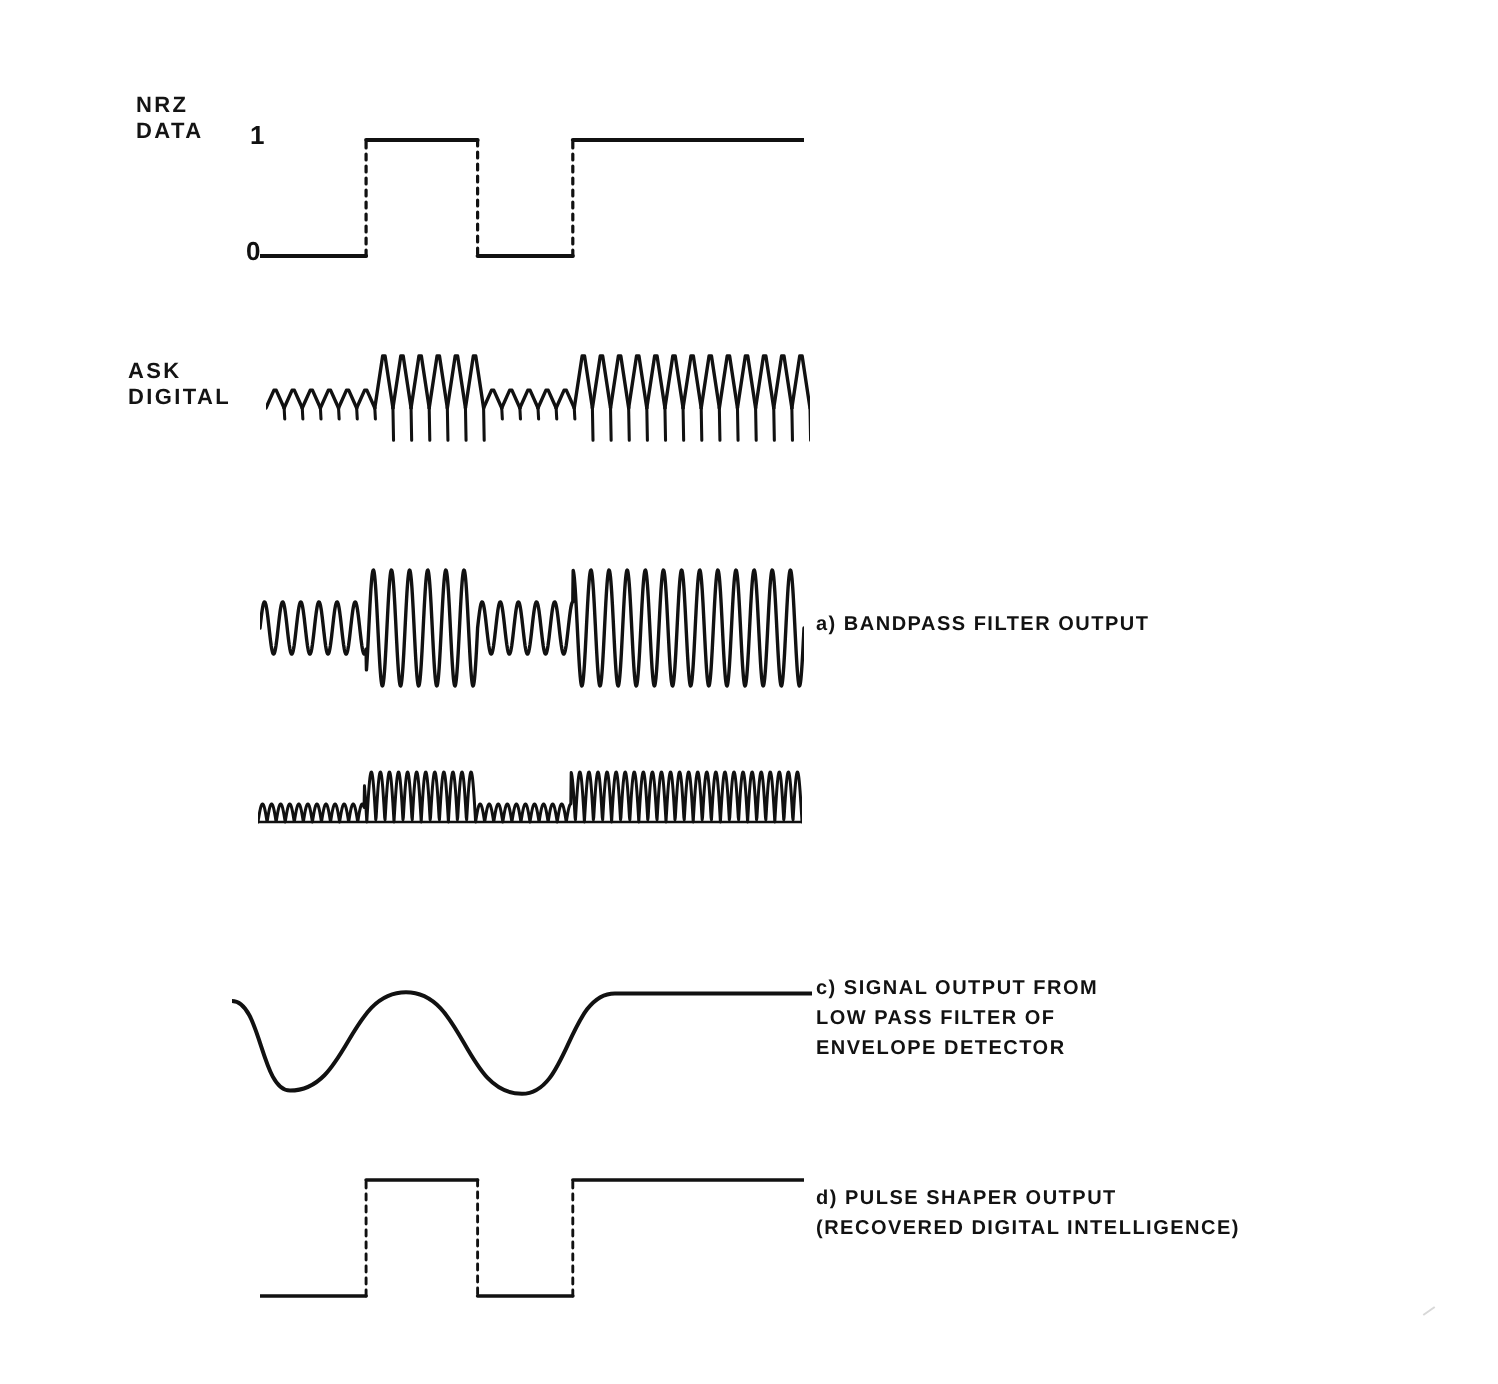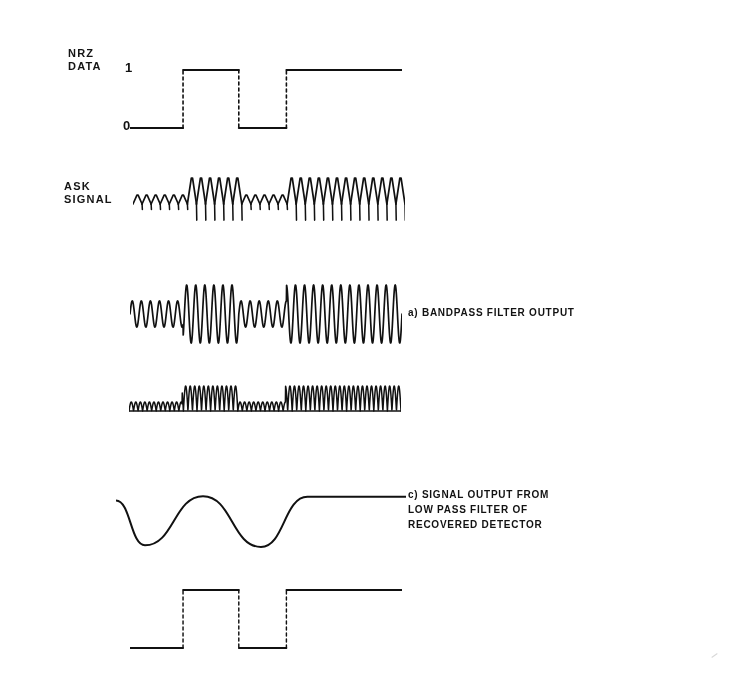--- a/index.html
+++ b/index.html
@@ -69,21 +69,21 @@
       <path d="M 0 70 L 53.04 70" fill="none" stroke="#111111" stroke-width="2" stroke-linecap="round" stroke-linejoin="round"></path>
       <path d="M 53.04 70 L 53.04 12" fill="none" stroke="#111111" stroke-width="1.6" stroke-linecap="round" stroke-linejoin="round" stroke-dasharray="3 3"></path>
       <path d="M 53.04 12 L 108.80000000000001 12" fill="none" stroke="#111111" stroke-width="2" stroke-linecap="round" stroke-linejoin="round"></path>
       <path d="M 108.80000000000001 12 L 108.80000000000001 70" fill="none" stroke="#111111" stroke-width="1.6" stroke-linecap="round" stroke-linejoin="round" stroke-dasharray="3 3"></path>
       <path d="M 108.80000000000001 70 L 156.39999999999998 70" fill="none" stroke="#111111" stroke-width="2" stroke-linecap="round" stroke-linejoin="round"></path>
       <path d="M 156.39999999999998 70 L 156.39999999999998 12" fill="none" stroke="#111111" stroke-width="1.6" stroke-linecap="round" stroke-linejoin="round" stroke-dasharray="3 3"></path>
       <path d="M 156.39999999999998 12 L 272 12" fill="none" stroke="#111111" stroke-width="2" stroke-linecap="round" stroke-linejoin="round"></path>
     </svg>
 
   <div class="row-label" style="left:48px; top:180px;">ASK
-SIGNAL</div>
+DIGITAL</div>
   <svg class="wave-svg" id="svg-ask-signal" style="left:117px; top:168px;" width="272" height="72" viewBox="0 0 272 72">
       <path d="M 0.00 36 L 3.93 27.16 L 5.13 27.16 L 9.07 36" fill="none" stroke="#111111" stroke-width="1.7" stroke-linecap="round" stroke-linejoin="round"></path>
       <path d="M 9.07 36 L 9.37 41.48" fill="none" stroke="#111111" stroke-width="1.53" stroke-linecap="round" stroke-linejoin="round"></path>
       <path d="M 9.07 36 L 13.00 27.16 L 14.20 27.16 L 18.13 36" fill="none" stroke="#111111" stroke-width="1.7" stroke-linecap="round" stroke-linejoin="round"></path>
       <path d="M 18.13 36 L 18.43 41.48" fill="none" stroke="#111111" stroke-width="1.53" stroke-linecap="round" stroke-linejoin="round"></path>
       <path d="M 18.13 36 L 22.07 27.16 L 23.27 27.16 L 27.20 36" fill="none" stroke="#111111" stroke-width="1.7" stroke-linecap="round" stroke-linejoin="round"></path>
       <path d="M 27.20 36 L 27.50 41.48" fill="none" stroke="#111111" stroke-width="1.53" stroke-linecap="round" stroke-linejoin="round"></path>
       <path d="M 27.20 36 L 31.13 27.16 L 32.33 27.16 L 36.27 36" fill="none" stroke="#111111" stroke-width="1.7" stroke-linecap="round" stroke-linejoin="round"></path>
       <path d="M 36.27 36 L 36.57 41.48" fill="none" stroke="#111111" stroke-width="1.53" stroke-linecap="round" stroke-linejoin="round"></path>
       <path d="M 36.27 36 L 40.20 27.16 L 41.40 27.16 L 45.33 36" fill="none" stroke="#111111" stroke-width="1.7" stroke-linecap="round" stroke-linejoin="round"></path>
@@ -148,27 +148,29 @@
   <svg class="wave-svg" id="svg-rectifier" style="left:113px; top:382px;" width="272" height="34" viewBox="0 0 272 34">
       <path d="M 0.00 29.00 L 0.19 27.79 L 0.39 26.61 L 0.58 25.46 L 0.78 24.38 L 0.97 23.39 L 1.17 22.49 L 1.36 21.72 L 1.55 21.07 L 1.75 20.57 L 1.94 20.23 L 2.14 20.04 L 2.33 20.01 L 2.53 20.14 L 2.72 20.44 L 2.91 20.89 L 3.11 21.49 L 3.30 22.22 L 3.50 23.08 L 3.69 24.04 L 3.89 25.10 L 4.08 26.22 L 4.27 27.39 L 4.47 28.60 L 4.66 28.19 L 4.86 27.00 L 5.05 25.84 L 5.25 24.74 L 5.44 23.71 L 5.63 22.78 L 5.83 21.96 L 6.02 21.27 L 6.22 20.72 L 6.41 20.32 L 6.61 20.08 L 6.80 20.00 L 6.99 20.08 L 7.19 20.32 L 7.38 20.72 L 7.58 21.27 L 7.77 21.96 L 7.97 22.78 L 8.16 23.71 L 8.35 24.74 L 8.55 25.84 L 8.74 27.00 L 8.94 28.19 L 9.13 28.60 L 9.33 27.39 L 9.52 26.22 L 9.71 25.10 L 9.91 24.04 L 10.10 23.08 L 10.30 22.22 L 10.49 21.49 L 10.69 20.89 L 10.88 20.44 L 11.07 20.14 L 11.27 20.01 L 11.46 20.04 L 11.66 20.23 L 11.85 20.57 L 12.05 21.07 L 12.24 21.72 L 12.43 22.49 L 12.63 23.39 L 12.82 24.38 L 13.02 25.46 L 13.21 26.61 L 13.41 27.79 L 13.60 29.00 L 13.79 27.79 L 13.99 26.61 L 14.18 25.46 L 14.38 24.38 L 14.57 23.39 L 14.77 22.49 L 14.96 21.72 L 15.15 21.07 L 15.35 20.57 L 15.54 20.23 L 15.74 20.04 L 15.93 20.01 L 16.13 20.14 L 16.32 20.44 L 16.51 20.89 L 16.71 21.49 L 16.90 22.22 L 17.10 23.08 L 17.29 24.04 L 17.49 25.10 L 17.68 26.22 L 17.87 27.39 L 18.07 28.60 L 18.26 28.19 L 18.46 27.00 L 18.65 25.84 L 18.85 24.74 L 19.04 23.71 L 19.23 22.78 L 19.43 21.96 L 19.62 21.27 L 19.82 20.72 L 20.01 20.32 L 20.21 20.08 L 20.40 20.00 L 20.59 20.08 L 20.79 20.32 L 20.98 20.72 L 21.18 21.27 L 21.37 21.96 L 21.57 22.78 L 21.76 23.71 L 21.95 24.74 L 22.15 25.84 L 22.34 27.00 L 22.54 28.19 L 22.73 28.60 L 22.93 27.39 L 23.12 26.22 L 23.31 25.10 L 23.51 24.04 L 23.70 23.08 L 23.90 22.22 L 24.09 21.49 L 24.29 20.89 L 24.48 20.44 L 24.67 20.14 L 24.87 20.01 L 25.06 20.04 L 25.26 20.23 L 25.45 20.57 L 25.65 21.07 L 25.84 21.72 L 26.03 22.49 L 26.23 23.39 L 26.42 24.38 L 26.62 25.46 L 26.81 26.61 L 27.01 27.79 L 27.20 29.00 L 27.39 27.79 L 27.59 26.61 L 27.78 25.46 L 27.98 24.38 L 28.17 23.39 L 28.37 22.49 L 28.56 21.72 L 28.75 21.07 L 28.95 20.57 L 29.14 20.23 L 29.34 20.04 L 29.53 20.01 L 29.73 20.14 L 29.92 20.44 L 30.11 20.89 L 30.31 21.49 L 30.50 22.22 L 30.70 23.08 L 30.89 24.04 L 31.09 25.10 L 31.28 26.22 L 31.47 27.39 L 31.67 28.60 L 31.86 28.19 L 32.06 27.00 L 32.25 25.84 L 32.45 24.74 L 32.64 23.71 L 32.83 22.78 L 33.03 21.96 L 33.22 21.27 L 33.42 20.72 L 33.61 20.32 L 33.81 20.08 L 34.00 20.00 L 34.19 20.08 L 34.39 20.32 L 34.58 20.72 L 34.78 21.27 L 34.97 21.96 L 35.17 22.78 L 35.36 23.71 L 35.55 24.74 L 35.75 25.84 L 35.94 27.00 L 36.14 28.19 L 36.33 28.60 L 36.53 27.39 L 36.72 26.22 L 36.91 25.10 L 37.11 24.04 L 37.30 23.08 L 37.50 22.22 L 37.69 21.49 L 37.89 20.89 L 38.08 20.44 L 38.27 20.14 L 38.47 20.01 L 38.66 20.04 L 38.86 20.23 L 39.05 20.57 L 39.25 21.07 L 39.44 21.72 L 39.63 22.49 L 39.83 23.39 L 40.02 24.38 L 40.22 25.46 L 40.41 26.61 L 40.61 27.79 L 40.80 29.00 L 40.99 27.79 L 41.19 26.61 L 41.38 25.46 L 41.58 24.38 L 41.77 23.39 L 41.97 22.49 L 42.16 21.72 L 42.35 21.07 L 42.55 20.57 L 42.74 20.23 L 42.94 20.04 L 43.13 20.01 L 43.33 20.14 L 43.52 20.44 L 43.71 20.89 L 43.91 21.49 L 44.10 22.22 L 44.30 23.08 L 44.49 24.04 L 44.69 25.10 L 44.88 26.22 L 45.07 27.39 L 45.27 28.60 L 45.46 28.19 L 45.66 27.00 L 45.85 25.84 L 46.05 24.74 L 46.24 23.71 L 46.43 22.78 L 46.63 21.96 L 46.82 21.27 L 47.02 20.72 L 47.21 20.32 L 47.41 20.08 L 47.60 20.00 L 47.79 20.08 L 47.99 20.32 L 48.18 20.72 L 48.38 21.27 L 48.57 21.96 L 48.77 22.78 L 48.96 23.71 L 49.15 24.74 L 49.35 25.84 L 49.54 27.00 L 49.74 28.19 L 49.93 28.60 L 50.13 27.39 L 50.32 26.22 L 50.51 25.10 L 50.71 24.04 L 50.90 23.08 L 51.10 22.22 L 51.29 21.49 L 51.49 20.89 L 51.68 20.44 L 51.87 20.14 L 52.07 20.01 L 52.26 20.04 L 52.46 20.23 L 52.65 20.57 L 52.85 21.07 L 53.04 21.72 L 53.23 10.93 L 53.43 13.41 L 53.62 16.18 L 53.82 19.17 L 54.01 22.35 L 54.21 25.64 L 54.40 29.00 L 54.59 25.64 L 54.79 22.35 L 54.98 19.17 L 55.18 16.18 L 55.37 13.41 L 55.57 10.93 L 55.76 8.77 L 55.95 6.99 L 56.15 5.59 L 56.34 4.63 L 56.54 4.10 L 56.73 4.03 L 56.93 4.40 L 57.12 5.22 L 57.31 6.48 L 57.51 8.14 L 57.70 10.17 L 57.90 12.55 L 58.09 15.23 L 58.29 18.15 L 58.48 21.27 L 58.67 24.54 L 58.87 27.88 L 59.06 26.76 L 59.26 23.44 L 59.45 20.22 L 59.65 17.15 L 59.84 14.31 L 60.03 11.72 L 60.23 9.45 L 60.42 7.54 L 60.62 6.01 L 60.81 4.90 L 61.01 4.23 L 61.20 4.00 L 61.39 4.23 L 61.59 4.90 L 61.78 6.01 L 61.98 7.54 L 62.17 9.45 L 62.37 11.72 L 62.56 14.31 L 62.75 17.15 L 62.95 20.22 L 63.14 23.44 L 63.34 26.76 L 63.53 27.88 L 63.73 24.54 L 63.92 21.27 L 64.11 18.15 L 64.31 15.23 L 64.50 12.55 L 64.70 10.17 L 64.89 8.14 L 65.09 6.48 L 65.28 5.22 L 65.47 4.40 L 65.67 4.03 L 65.86 4.10 L 66.06 4.63 L 66.25 5.59 L 66.45 6.99 L 66.64 8.77 L 66.83 10.93 L 67.03 13.41 L 67.22 16.18 L 67.42 19.17 L 67.61 22.35 L 67.81 25.64 L 68.00 29.00 L 68.19 25.64 L 68.39 22.35 L 68.58 19.17 L 68.78 16.18 L 68.97 13.41 L 69.17 10.93 L 69.36 8.77 L 69.55 6.99 L 69.75 5.59 L 69.94 4.63 L 70.14 4.10 L 70.33 4.03 L 70.53 4.40 L 70.72 5.22 L 70.91 6.48 L 71.11 8.14 L 71.30 10.17 L 71.50 12.55 L 71.69 15.23 L 71.89 18.15 L 72.08 21.27 L 72.27 24.54 L 72.47 27.88 L 72.66 26.76 L 72.86 23.44 L 73.05 20.22 L 73.25 17.15 L 73.44 14.31 L 73.63 11.72 L 73.83 9.45 L 74.02 7.54 L 74.22 6.01 L 74.41 4.90 L 74.61 4.23 L 74.80 4.00 L 74.99 4.23 L 75.19 4.90 L 75.38 6.01 L 75.58 7.54 L 75.77 9.45 L 75.97 11.72 L 76.16 14.31 L 76.35 17.15 L 76.55 20.22 L 76.74 23.44 L 76.94 26.76 L 77.13 27.88 L 77.33 24.54 L 77.52 21.27 L 77.71 18.15 L 77.91 15.23 L 78.10 12.55 L 78.30 10.17 L 78.49 8.14 L 78.69 6.48 L 78.88 5.22 L 79.07 4.40 L 79.27 4.03 L 79.46 4.10 L 79.66 4.63 L 79.85 5.59 L 80.05 6.99 L 80.24 8.77 L 80.43 10.93 L 80.63 13.41 L 80.82 16.18 L 81.02 19.17 L 81.21 22.35 L 81.41 25.64 L 81.60 29.00 L 81.79 25.64 L 81.99 22.35 L 82.18 19.17 L 82.38 16.18 L 82.57 13.41 L 82.77 10.93 L 82.96 8.77 L 83.15 6.99 L 83.35 5.59 L 83.54 4.63 L 83.74 4.10 L 83.93 4.03 L 84.13 4.40 L 84.32 5.22 L 84.51 6.48 L 84.71 8.14 L 84.90 10.17 L 85.10 12.55 L 85.29 15.23 L 85.49 18.15 L 85.68 21.27 L 85.87 24.54 L 86.07 27.88 L 86.26 26.76 L 86.46 23.44 L 86.65 20.22 L 86.85 17.15 L 87.04 14.31 L 87.23 11.72 L 87.43 9.45 L 87.62 7.54 L 87.82 6.01 L 88.01 4.90 L 88.21 4.23 L 88.40 4.00 L 88.59 4.23 L 88.79 4.90 L 88.98 6.01 L 89.18 7.54 L 89.37 9.45 L 89.57 11.72 L 89.76 14.31 L 89.95 17.15 L 90.15 20.22 L 90.34 23.44 L 90.54 26.76 L 90.73 27.88 L 90.93 24.54 L 91.12 21.27 L 91.31 18.15 L 91.51 15.23 L 91.70 12.55 L 91.90 10.17 L 92.09 8.14 L 92.29 6.48 L 92.48 5.22 L 92.67 4.40 L 92.87 4.03 L 93.06 4.10 L 93.26 4.63 L 93.45 5.59 L 93.65 6.99 L 93.84 8.77 L 94.03 10.93 L 94.23 13.41 L 94.42 16.18 L 94.62 19.17 L 94.81 22.35 L 95.01 25.64 L 95.20 29.00 L 95.39 25.64 L 95.59 22.35 L 95.78 19.17 L 95.98 16.18 L 96.17 13.41 L 96.37 10.93 L 96.56 8.77 L 96.75 6.99 L 96.95 5.59 L 97.14 4.63 L 97.34 4.10 L 97.53 4.03 L 97.73 4.40 L 97.92 5.22 L 98.11 6.48 L 98.31 8.14 L 98.50 10.17 L 98.70 12.55 L 98.89 15.23 L 99.09 18.15 L 99.28 21.27 L 99.47 24.54 L 99.67 27.88 L 99.86 26.76 L 100.06 23.44 L 100.25 20.22 L 100.45 17.15 L 100.64 14.31 L 100.83 11.72 L 101.03 9.45 L 101.22 7.54 L 101.42 6.01 L 101.61 4.90 L 101.81 4.23 L 102.00 4.00 L 102.19 4.23 L 102.39 4.90 L 102.58 6.01 L 102.78 7.54 L 102.97 9.45 L 103.17 11.72 L 103.36 14.31 L 103.55 17.15 L 103.75 20.22 L 103.94 23.44 L 104.14 26.76 L 104.33 27.88 L 104.53 24.54 L 104.72 21.27 L 104.91 18.15 L 105.11 15.23 L 105.30 12.55 L 105.50 10.17 L 105.69 8.14 L 105.89 6.48 L 106.08 5.22 L 106.27 4.40 L 106.47 4.03 L 106.66 4.10 L 106.86 4.63 L 107.05 5.59 L 107.25 6.99 L 107.44 8.77 L 107.63 10.93 L 107.83 13.41 L 108.02 16.18 L 108.22 19.17 L 108.41 22.35 L 108.61 25.64 L 108.80 29.00 L 108.99 27.79 L 109.19 26.61 L 109.38 25.46 L 109.58 24.38 L 109.77 23.39 L 109.97 22.49 L 110.16 21.72 L 110.35 21.07 L 110.55 20.57 L 110.74 20.23 L 110.94 20.04 L 111.13 20.01 L 111.33 20.14 L 111.52 20.44 L 111.71 20.89 L 111.91 21.49 L 112.10 22.22 L 112.30 23.08 L 112.49 24.04 L 112.69 25.10 L 112.88 26.22 L 113.07 27.39 L 113.27 28.60 L 113.46 28.19 L 113.66 27.00 L 113.85 25.84 L 114.05 24.74 L 114.24 23.71 L 114.43 22.78 L 114.63 21.96 L 114.82 21.27 L 115.02 20.72 L 115.21 20.32 L 115.41 20.08 L 115.60 20.00 L 115.79 20.08 L 115.99 20.32 L 116.18 20.72 L 116.38 21.27 L 116.57 21.96 L 116.77 22.78 L 116.96 23.71 L 117.15 24.74 L 117.35 25.84 L 117.54 27.00 L 117.74 28.19 L 117.93 28.60 L 118.13 27.39 L 118.32 26.22 L 118.51 25.10 L 118.71 24.04 L 118.90 23.08 L 119.10 22.22 L 119.29 21.49 L 119.49 20.89 L 119.68 20.44 L 119.87 20.14 L 120.07 20.01 L 120.26 20.04 L 120.46 20.23 L 120.65 20.57 L 120.85 21.07 L 121.04 21.72 L 121.23 22.49 L 121.43 23.39 L 121.62 24.38 L 121.82 25.46 L 122.01 26.61 L 122.21 27.79 L 122.40 29.00 L 122.59 27.79 L 122.79 26.61 L 122.98 25.46 L 123.18 24.38 L 123.37 23.39 L 123.57 22.49 L 123.76 21.72 L 123.95 21.07 L 124.15 20.57 L 124.34 20.23 L 124.54 20.04 L 124.73 20.01 L 124.93 20.14 L 125.12 20.44 L 125.31 20.89 L 125.51 21.49 L 125.70 22.22 L 125.90 23.08 L 126.09 24.04 L 126.29 25.10 L 126.48 26.22 L 126.67 27.39 L 126.87 28.60 L 127.06 28.19 L 127.26 27.00 L 127.45 25.84 L 127.65 24.74 L 127.84 23.71 L 128.03 22.78 L 128.23 21.96 L 128.42 21.27 L 128.62 20.72 L 128.81 20.32 L 129.01 20.08 L 129.20 20.00 L 129.39 20.08 L 129.59 20.32 L 129.78 20.72 L 129.98 21.27 L 130.17 21.96 L 130.37 22.78 L 130.56 23.71 L 130.75 24.74 L 130.95 25.84 L 131.14 27.00 L 131.34 28.19 L 131.53 28.60 L 131.73 27.39 L 131.92 26.22 L 132.11 25.10 L 132.31 24.04 L 132.50 23.08 L 132.70 22.22 L 132.89 21.49 L 133.09 20.89 L 133.28 20.44 L 133.47 20.14 L 133.67 20.01 L 133.86 20.04 L 134.06 20.23 L 134.25 20.57 L 134.45 21.07 L 134.64 21.72 L 134.83 22.49 L 135.03 23.39 L 135.22 24.38 L 135.42 25.46 L 135.61 26.61 L 135.81 27.79 L 136.00 29.00 L 136.19 27.79 L 136.39 26.61 L 136.58 25.46 L 136.78 24.38 L 136.97 23.39 L 137.17 22.49 L 137.36 21.72 L 137.55 21.07 L 137.75 20.57 L 137.94 20.23 L 138.14 20.04 L 138.33 20.01 L 138.53 20.14 L 138.72 20.44 L 138.91 20.89 L 139.11 21.49 L 139.30 22.22 L 139.50 23.08 L 139.69 24.04 L 139.89 25.10 L 140.08 26.22 L 140.27 27.39 L 140.47 28.60 L 140.66 28.19 L 140.86 27.00 L 141.05 25.84 L 141.25 24.74 L 141.44 23.71 L 141.63 22.78 L 141.83 21.96 L 142.02 21.27 L 142.22 20.72 L 142.41 20.32 L 142.61 20.08 L 142.80 20.00 L 142.99 20.08 L 143.19 20.32 L 143.38 20.72 L 143.58 21.27 L 143.77 21.96 L 143.97 22.78 L 144.16 23.71 L 144.35 24.74 L 144.55 25.84 L 144.74 27.00 L 144.94 28.19 L 145.13 28.60 L 145.33 27.39 L 145.52 26.22 L 145.71 25.10 L 145.91 24.04 L 146.10 23.08 L 146.30 22.22 L 146.49 21.49 L 146.69 20.89 L 146.88 20.44 L 147.07 20.14 L 147.27 20.01 L 147.46 20.04 L 147.66 20.23 L 147.85 20.57 L 148.05 21.07 L 148.24 21.72 L 148.43 22.49 L 148.63 23.39 L 148.82 24.38 L 149.02 25.46 L 149.21 26.61 L 149.41 27.79 L 149.60 29.00 L 149.79 27.79 L 149.99 26.61 L 150.18 25.46 L 150.38 24.38 L 150.57 23.39 L 150.77 22.49 L 150.96 21.72 L 151.15 21.07 L 151.35 20.57 L 151.54 20.23 L 151.74 20.04 L 151.93 20.01 L 152.13 20.14 L 152.32 20.44 L 152.51 20.89 L 152.71 21.49 L 152.90 22.22 L 153.10 23.08 L 153.29 24.04 L 153.49 25.10 L 153.68 26.22 L 153.87 27.39 L 154.07 28.60 L 154.26 28.19 L 154.46 27.00 L 154.65 25.84 L 154.85 24.74 L 155.04 23.71 L 155.23 22.78 L 155.43 21.96 L 155.62 21.27 L 155.82 20.72 L 156.01 20.32 L 156.21 20.08 L 156.40 20.00 L 156.59 4.23 L 156.79 4.90 L 156.98 6.01 L 157.18 7.54 L 157.37 9.45 L 157.57 11.72 L 157.76 14.31 L 157.95 17.15 L 158.15 20.22 L 158.34 23.44 L 158.54 26.76 L 158.73 27.88 L 158.93 24.54 L 159.12 21.27 L 159.31 18.15 L 159.51 15.23 L 159.70 12.55 L 159.90 10.17 L 160.09 8.14 L 160.29 6.48 L 160.48 5.22 L 160.67 4.40 L 160.87 4.03 L 161.06 4.10 L 161.26 4.63 L 161.45 5.59 L 161.65 6.99 L 161.84 8.77 L 162.03 10.93 L 162.23 13.41 L 162.42 16.18 L 162.62 19.17 L 162.81 22.35 L 163.01 25.64 L 163.20 29.00 L 163.39 25.64 L 163.59 22.35 L 163.78 19.17 L 163.98 16.18 L 164.17 13.41 L 164.37 10.93 L 164.56 8.77 L 164.75 6.99 L 164.95 5.59 L 165.14 4.63 L 165.34 4.10 L 165.53 4.03 L 165.73 4.40 L 165.92 5.22 L 166.11 6.48 L 166.31 8.14 L 166.50 10.17 L 166.70 12.55 L 166.89 15.23 L 167.09 18.15 L 167.28 21.27 L 167.47 24.54 L 167.67 27.88 L 167.86 26.76 L 168.06 23.44 L 168.25 20.22 L 168.45 17.15 L 168.64 14.31 L 168.83 11.72 L 169.03 9.45 L 169.22 7.54 L 169.42 6.01 L 169.61 4.90 L 169.81 4.23 L 170.00 4.00 L 170.19 4.23 L 170.39 4.90 L 170.58 6.01 L 170.78 7.54 L 170.97 9.45 L 171.17 11.72 L 171.36 14.31 L 171.55 17.15 L 171.75 20.22 L 171.94 23.44 L 172.14 26.76 L 172.33 27.88 L 172.53 24.54 L 172.72 21.27 L 172.91 18.15 L 173.11 15.23 L 173.30 12.55 L 173.50 10.17 L 173.69 8.14 L 173.89 6.48 L 174.08 5.22 L 174.27 4.40 L 174.47 4.03 L 174.66 4.10 L 174.86 4.63 L 175.05 5.59 L 175.25 6.99 L 175.44 8.77 L 175.63 10.93 L 175.83 13.41 L 176.02 16.18 L 176.22 19.17 L 176.41 22.35 L 176.61 25.64 L 176.80 29.00 L 176.99 25.64 L 177.19 22.35 L 177.38 19.17 L 177.58 16.18 L 177.77 13.41 L 177.97 10.93 L 178.16 8.77 L 178.35 6.99 L 178.55 5.59 L 178.74 4.63 L 178.94 4.10 L 179.13 4.03 L 179.33 4.40 L 179.52 5.22 L 179.71 6.48 L 179.91 8.14 L 180.10 10.17 L 180.30 12.55 L 180.49 15.23 L 180.69 18.15 L 180.88 21.27 L 181.07 24.54 L 181.27 27.88 L 181.46 26.76 L 181.66 23.44 L 181.85 20.22 L 182.05 17.15 L 182.24 14.31 L 182.43 11.72 L 182.63 9.45 L 182.82 7.54 L 183.02 6.01 L 183.21 4.90 L 183.41 4.23 L 183.60 4.00 L 183.79 4.23 L 183.99 4.90 L 184.18 6.01 L 184.38 7.54 L 184.57 9.45 L 184.77 11.72 L 184.96 14.31 L 185.15 17.15 L 185.35 20.22 L 185.54 23.44 L 185.74 26.76 L 185.93 27.88 L 186.13 24.54 L 186.32 21.27 L 186.51 18.15 L 186.71 15.23 L 186.90 12.55 L 187.10 10.17 L 187.29 8.14 L 187.49 6.48 L 187.68 5.22 L 187.87 4.40 L 188.07 4.03 L 188.26 4.10 L 188.46 4.63 L 188.65 5.59 L 188.85 6.99 L 189.04 8.77 L 189.23 10.93 L 189.43 13.41 L 189.62 16.18 L 189.82 19.17 L 190.01 22.35 L 190.21 25.64 L 190.40 29.00 L 190.59 25.64 L 190.79 22.35 L 190.98 19.17 L 191.18 16.18 L 191.37 13.41 L 191.57 10.93 L 191.76 8.77 L 191.95 6.99 L 192.15 5.59 L 192.34 4.63 L 192.54 4.10 L 192.73 4.03 L 192.93 4.40 L 193.12 5.22 L 193.31 6.48 L 193.51 8.14 L 193.70 10.17 L 193.90 12.55 L 194.09 15.23 L 194.29 18.15 L 194.48 21.27 L 194.67 24.54 L 194.87 27.88 L 195.06 26.76 L 195.26 23.44 L 195.45 20.22 L 195.65 17.15 L 195.84 14.31 L 196.03 11.72 L 196.23 9.45 L 196.42 7.54 L 196.62 6.01 L 196.81 4.90 L 197.01 4.23 L 197.20 4.00 L 197.39 4.23 L 197.59 4.90 L 197.78 6.01 L 197.98 7.54 L 198.17 9.45 L 198.37 11.72 L 198.56 14.31 L 198.75 17.15 L 198.95 20.22 L 199.14 23.44 L 199.34 26.76 L 199.53 27.88 L 199.73 24.54 L 199.92 21.27 L 200.11 18.15 L 200.31 15.23 L 200.50 12.55 L 200.70 10.17 L 200.89 8.14 L 201.09 6.48 L 201.28 5.22 L 201.47 4.40 L 201.67 4.03 L 201.86 4.10 L 202.06 4.63 L 202.25 5.59 L 202.45 6.99 L 202.64 8.77 L 202.83 10.93 L 203.03 13.41 L 203.22 16.18 L 203.42 19.17 L 203.61 22.35 L 203.81 25.64 L 204.00 29.00 L 204.19 25.64 L 204.39 22.35 L 204.58 19.17 L 204.78 16.18 L 204.97 13.41 L 205.17 10.93 L 205.36 8.77 L 205.55 6.99 L 205.75 5.59 L 205.94 4.63 L 206.14 4.10 L 206.33 4.03 L 206.53 4.40 L 206.72 5.22 L 206.91 6.48 L 207.11 8.14 L 207.30 10.17 L 207.50 12.55 L 207.69 15.23 L 207.89 18.15 L 208.08 21.27 L 208.27 24.54 L 208.47 27.88 L 208.66 26.76 L 208.86 23.44 L 209.05 20.22 L 209.25 17.15 L 209.44 14.31 L 209.63 11.72 L 209.83 9.45 L 210.02 7.54 L 210.22 6.01 L 210.41 4.90 L 210.61 4.23 L 210.80 4.00 L 210.99 4.23 L 211.19 4.90 L 211.38 6.01 L 211.58 7.54 L 211.77 9.45 L 211.97 11.72 L 212.16 14.31 L 212.35 17.15 L 212.55 20.22 L 212.74 23.44 L 212.94 26.76 L 213.13 27.88 L 213.33 24.54 L 213.52 21.27 L 213.71 18.15 L 213.91 15.23 L 214.10 12.55 L 214.30 10.17 L 214.49 8.14 L 214.69 6.48 L 214.88 5.22 L 215.07 4.40 L 215.27 4.03 L 215.46 4.10 L 215.66 4.63 L 215.85 5.59 L 216.05 6.99 L 216.24 8.77 L 216.43 10.93 L 216.63 13.41 L 216.82 16.18 L 217.02 19.17 L 217.21 22.35 L 217.41 25.64 L 217.60 29.00 L 217.79 25.64 L 217.99 22.35 L 218.18 19.17 L 218.38 16.18 L 218.57 13.41 L 218.77 10.93 L 218.96 8.77 L 219.15 6.99 L 219.35 5.59 L 219.54 4.63 L 219.74 4.10 L 219.93 4.03 L 220.13 4.40 L 220.32 5.22 L 220.51 6.48 L 220.71 8.14 L 220.90 10.17 L 221.10 12.55 L 221.29 15.23 L 221.49 18.15 L 221.68 21.27 L 221.87 24.54 L 222.07 27.88 L 222.26 26.76 L 222.46 23.44 L 222.65 20.22 L 222.85 17.15 L 223.04 14.31 L 223.23 11.72 L 223.43 9.45 L 223.62 7.54 L 223.82 6.01 L 224.01 4.90 L 224.21 4.23 L 224.40 4.00 L 224.59 4.23 L 224.79 4.90 L 224.98 6.01 L 225.18 7.54 L 225.37 9.45 L 225.57 11.72 L 225.76 14.31 L 225.95 17.15 L 226.15 20.22 L 226.34 23.44 L 226.54 26.76 L 226.73 27.88 L 226.93 24.54 L 227.12 21.27 L 227.31 18.15 L 227.51 15.23 L 227.70 12.55 L 227.90 10.17 L 228.09 8.14 L 228.29 6.48 L 228.48 5.22 L 228.67 4.40 L 228.87 4.03 L 229.06 4.10 L 229.26 4.63 L 229.45 5.59 L 229.65 6.99 L 229.84 8.77 L 230.03 10.93 L 230.23 13.41 L 230.42 16.18 L 230.62 19.17 L 230.81 22.35 L 231.01 25.64 L 231.20 29.00 L 231.39 25.64 L 231.59 22.35 L 231.78 19.17 L 231.98 16.18 L 232.17 13.41 L 232.37 10.93 L 232.56 8.77 L 232.75 6.99 L 232.95 5.59 L 233.14 4.63 L 233.34 4.10 L 233.53 4.03 L 233.73 4.40 L 233.92 5.22 L 234.11 6.48 L 234.31 8.14 L 234.50 10.17 L 234.70 12.55 L 234.89 15.23 L 235.09 18.15 L 235.28 21.27 L 235.47 24.54 L 235.67 27.88 L 235.86 26.76 L 236.06 23.44 L 236.25 20.22 L 236.45 17.15 L 236.64 14.31 L 236.83 11.72 L 237.03 9.45 L 237.22 7.54 L 237.42 6.01 L 237.61 4.90 L 237.81 4.23 L 238.00 4.00 L 238.19 4.23 L 238.39 4.90 L 238.58 6.01 L 238.78 7.54 L 238.97 9.45 L 239.17 11.72 L 239.36 14.31 L 239.55 17.15 L 239.75 20.22 L 239.94 23.44 L 240.14 26.76 L 240.33 27.88 L 240.53 24.54 L 240.72 21.27 L 240.91 18.15 L 241.11 15.23 L 241.30 12.55 L 241.50 10.17 L 241.69 8.14 L 241.89 6.48 L 242.08 5.22 L 242.27 4.40 L 242.47 4.03 L 242.66 4.10 L 242.86 4.63 L 243.05 5.59 L 243.25 6.99 L 243.44 8.77 L 243.63 10.93 L 243.83 13.41 L 244.02 16.18 L 244.22 19.17 L 244.41 22.35 L 244.61 25.64 L 244.80 29.00 L 244.99 25.64 L 245.19 22.35 L 245.38 19.17 L 245.58 16.18 L 245.77 13.41 L 245.97 10.93 L 246.16 8.77 L 246.35 6.99 L 246.55 5.59 L 246.74 4.63 L 246.94 4.10 L 247.13 4.03 L 247.33 4.40 L 247.52 5.22 L 247.71 6.48 L 247.91 8.14 L 248.10 10.17 L 248.30 12.55 L 248.49 15.23 L 248.69 18.15 L 248.88 21.27 L 249.07 24.54 L 249.27 27.88 L 249.46 26.76 L 249.66 23.44 L 249.85 20.22 L 250.05 17.15 L 250.24 14.31 L 250.43 11.72 L 250.63 9.45 L 250.82 7.54 L 251.02 6.01 L 251.21 4.90 L 251.41 4.23 L 251.60 4.00 L 251.79 4.23 L 251.99 4.90 L 252.18 6.01 L 252.38 7.54 L 252.57 9.45 L 252.77 11.72 L 252.96 14.31 L 253.15 17.15 L 253.35 20.22 L 253.54 23.44 L 253.74 26.76 L 253.93 27.88 L 254.13 24.54 L 254.32 21.27 L 254.51 18.15 L 254.71 15.23 L 254.90 12.55 L 255.10 10.17 L 255.29 8.14 L 255.49 6.48 L 255.68 5.22 L 255.87 4.40 L 256.07 4.03 L 256.26 4.10 L 256.46 4.63 L 256.65 5.59 L 256.85 6.99 L 257.04 8.77 L 257.23 10.93 L 257.43 13.41 L 257.62 16.18 L 257.82 19.17 L 258.01 22.35 L 258.21 25.64 L 258.40 29.00 L 258.59 25.64 L 258.79 22.35 L 258.98 19.17 L 259.18 16.18 L 259.37 13.41 L 259.57 10.93 L 259.76 8.77 L 259.95 6.99 L 260.15 5.59 L 260.34 4.63 L 260.54 4.10 L 260.73 4.03 L 260.93 4.40 L 261.12 5.22 L 261.31 6.48 L 261.51 8.14 L 261.70 10.17 L 261.90 12.55 L 262.09 15.23 L 262.29 18.15 L 262.48 21.27 L 262.67 24.54 L 262.87 27.88 L 263.06 26.76 L 263.26 23.44 L 263.45 20.22 L 263.65 17.15 L 263.84 14.31 L 264.03 11.72 L 264.23 9.45 L 264.42 7.54 L 264.62 6.01 L 264.81 4.90 L 265.01 4.23 L 265.20 4.00 L 265.39 4.23 L 265.59 4.90 L 265.78 6.01 L 265.98 7.54 L 266.17 9.45 L 266.37 11.72 L 266.56 14.31 L 266.75 17.15 L 266.95 20.22 L 267.14 23.44 L 267.34 26.76 L 267.53 27.88 L 267.73 24.54 L 267.92 21.27 L 268.11 18.15 L 268.31 15.23 L 268.50 12.55 L 268.70 10.17 L 268.89 8.14 L 269.09 6.48 L 269.28 5.22 L 269.47 4.40 L 269.67 4.03 L 269.86 4.10 L 270.06 4.63 L 270.25 5.59 L 270.45 6.99 L 270.64 8.77 L 270.83 10.93 L 271.03 13.41 L 271.22 16.18 L 271.42 19.17 L 271.61 22.35 L 271.81 25.64 L 272.00 29.00" fill="none" stroke="#111111" stroke-width="1.5" stroke-linecap="round" stroke-linejoin="round"></path>
       <path d="M 0 29 L 272 29" fill="none" stroke="#111111" stroke-width="1.35" stroke-linecap="round" stroke-linejoin="round"></path>
     </svg>
 
   <svg class="wave-svg" id="svg-lowpass" style="left:100px; top:484px;" width="290" height="72" viewBox="0 0 290 72">
       <path d="M 0.00 16.48 C 14.50 16.48, 14.50 61.30, 29.00 61.30 C 58.00 61.30, 58.00 12.16, 87.00 12.16 C 116.00 12.16, 116.00 62.92, 145.00 62.92 C 168.20 62.92, 168.20 12.70, 191.40 12.70 C 240.70 12.70, 240.70 12.70, 290.00 12.70" fill="none" stroke="#111111" stroke-width="2" stroke-linecap="round" stroke-linejoin="round"></path>
     </svg>
   <div class="caption" style="left:392px; top:487px;">c) SIGNAL OUTPUT FROM
      LOW PASS FILTER OF
-     RECOVERED DETECTOR</div>
+     ENVELOPE DETECTOR</div>
 
   <svg class="wave-svg" id="svg-pulse-shaper" style="left:114px; top:578px;" width="272" height="72" viewBox="0 0 272 72">
       <path d="M 0 70 L 53.04 70" fill="none" stroke="#111111" stroke-width="1.8" stroke-linecap="round" stroke-linejoin="round"></path>
       <path d="M 53.04 70 L 53.04 12" fill="none" stroke="#111111" stroke-width="1.4400000000000002" stroke-linecap="round" stroke-linejoin="round" stroke-dasharray="3 3"></path>
       <path d="M 53.04 12 L 108.80000000000001 12" fill="none" stroke="#111111" stroke-width="1.8" stroke-linecap="round" stroke-linejoin="round"></path>
       <path d="M 108.80000000000001 12 L 108.80000000000001 70" fill="none" stroke="#111111" stroke-width="1.4400000000000002" stroke-linecap="round" stroke-linejoin="round" stroke-dasharray="3 3"></path>
       <path d="M 108.80000000000001 70 L 156.39999999999998 70" fill="none" stroke="#111111" stroke-width="1.8" stroke-linecap="round" stroke-linejoin="round"></path>
       <path d="M 156.39999999999998 70 L 156.39999999999998 12" fill="none" stroke="#111111" stroke-width="1.4400000000000002" stroke-linecap="round" stroke-linejoin="round" stroke-dasharray="3 3"></path>
       <path d="M 156.39999999999998 12 L 272 12" fill="none" stroke="#111111" stroke-width="1.8" stroke-linecap="round" stroke-linejoin="round"></path>
     </svg>
+  <div class="caption" style="left:392px; top:592px;">d) PULSE SHAPER OUTPUT
+     (RECOVERED DIGITAL INTELLIGENCE)</div>
 
   <div class="speck" style="left:695px; top:655px; width:7px; height:1px; transform:rotate(-35deg);"></div>
 
 </div>
 
 </body></html>

